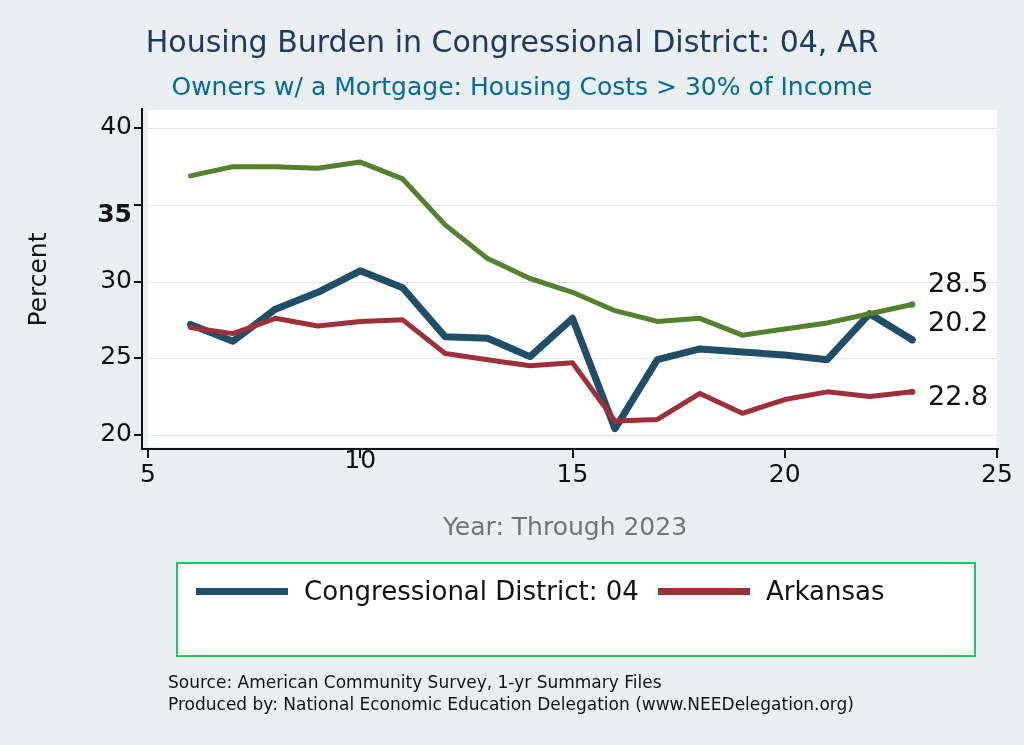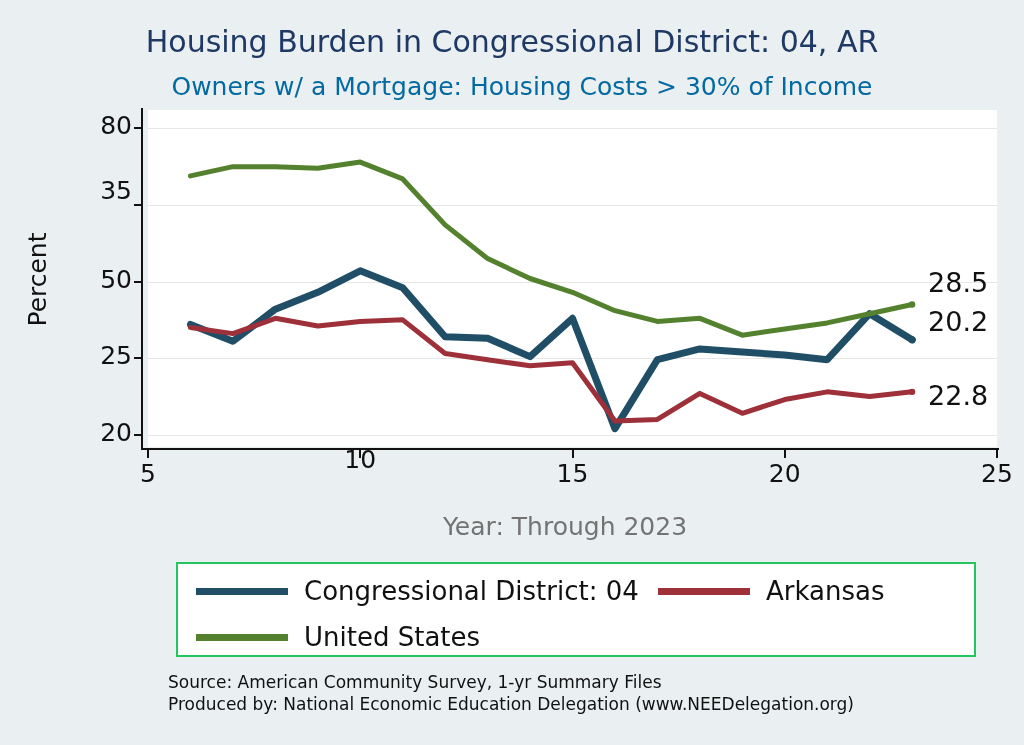--- a/index.html
+++ b/index.html
@@ -188,25 +188,25 @@
   </div>
 
   <div class="axis-v"></div>
   <div class="axis-h"></div>
 
   <div id="yticks">
       <div class="ytick" style="top: 417.745px; left: 72px; width: 60px;">20</div>
       <div class="ytickmark" style="top: 433.745px; left: 134px;"></div>
       <div class="ytick" style="top: 341.155px; left: 72px; width: 60px;">25</div>
       <div class="ytickmark" style="top: 357.155px; left: 134px;"></div>
-      <div class="ytick" style="top: 264.564px; left: 72px; width: 60px;">50</div>
+      <div class="ytick" style="top: 264.564px; left: 72px; width: 60px;">30</div>
       <div class="ytickmark" style="top: 280.564px; left: 134px;"></div>
-      <div class="ytick" style="top: 176px; left: 72px; width: 60px;">35</div>
+      <div class="ytick" style="top: 199px; left: 72px; width: 60px; font-weight: bold;">35</div>
       <div class="ytickmark" style="top: 203.973px; left: 134px;"></div>
-      <div class="ytick" style="top: 111.382px; left: 72px; width: 60px;">80</div>
+      <div class="ytick" style="top: 111.382px; left: 72px; width: 60px;">40</div>
       <div class="ytickmark" style="top: 127.382px; left: 134px;"></div>
     </div>
   <div id="xticks">
       <div class="xtick" style="left: 118px; top: 459px;">5</div>
       <div class="xtickmark" style="left: 147px; top: 450px;"></div>
       <div class="xtick" style="left: 330.25px; top: 445px;">10</div>
       <div class="xtickmark" style="left: 359.25px; top: 450px;"></div>
       <div class="xtick" style="left: 542.5px; top: 459px;">15</div>
       <div class="xtickmark" style="left: 571.5px; top: 450px;"></div>
       <div class="xtick" style="left: 754.75px; top: 459px;">20</div>
@@ -222,22 +222,18 @@
 
   <div class="legend">
     <div class="legend-row" id="legend-row-0" style="left:18px; top:12px;">
       <div class="legend-swatch" id="sw0" style="background: rgb(31, 78, 102);"></div>
       <div class="legend-text">Congressional District:  04</div>
     </div>
     <div class="legend-row" id="legend-row-1" style="left:480px; top:12px;">
       <div class="legend-swatch" id="sw1" style="background: rgb(158, 48, 57);"></div>
       <div class="legend-text">Arkansas</div>
     </div>
-    <div class="legend-row" id="legend-row-2" style="left:18px; top:58px;">
-      <div class="legend-swatch" id="sw2" style="background: rgb(84, 129, 46);"></div>
-      <div class="legend-text">United States</div>
-    </div>
   </div>
 
   <div class="source" style="top:672px;">Source: American Community Survey, 1-yr Summary Files</div>
   <div class="source" style="top:694px;">Produced by: National Economic Education Delegation (www.NEEDelegation.org)</div>
 
 </div>
 
 </body></html>

